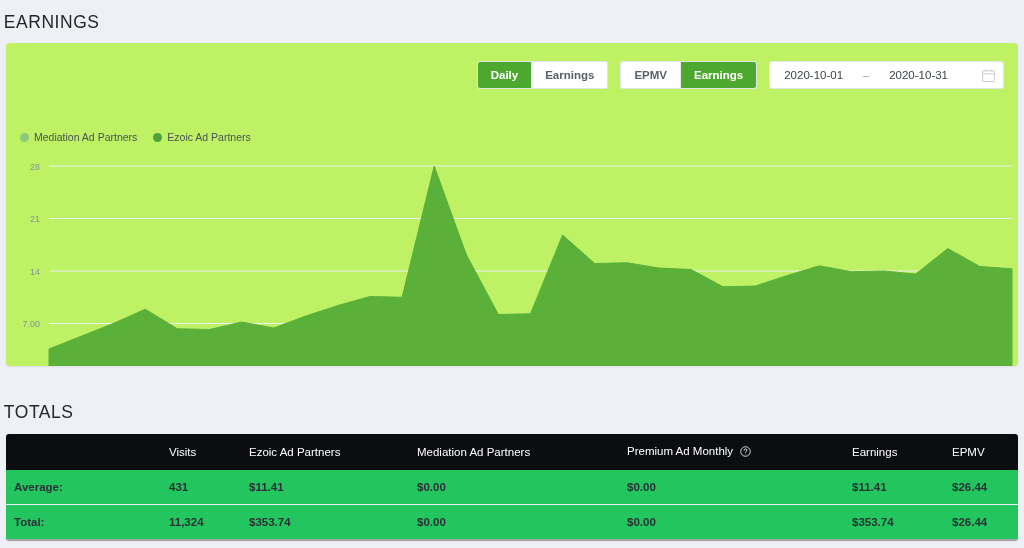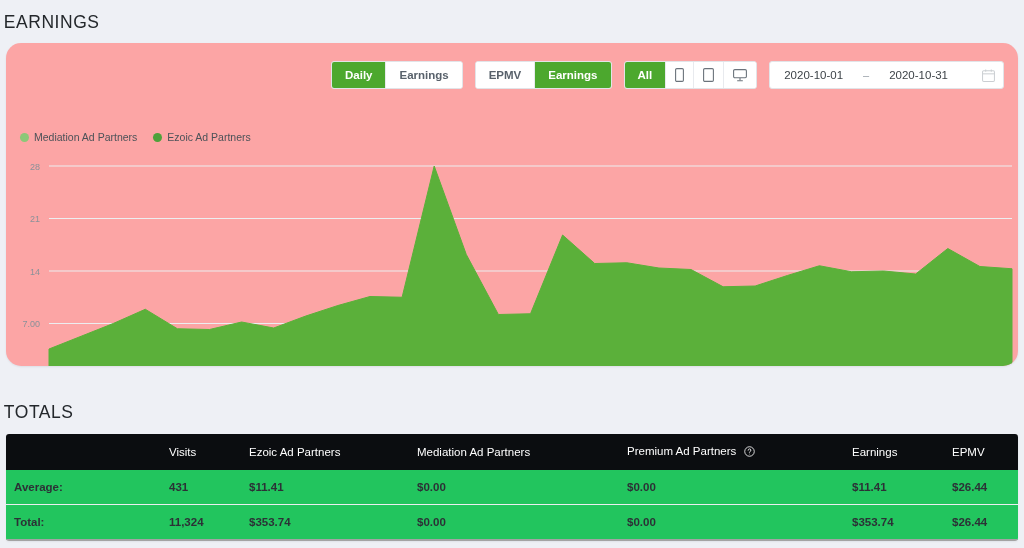--- a/index.html
+++ b/index.html
@@ -36,22 +36,22 @@
   #earnings-title { position: absolute; left: 2px; top: 3px; }
   #totals-title   { position: absolute; left: 2px; top: 393px; }
 
   
   .chart-card {
     position: absolute;
     left: 6px;
     top: 43px;
     width: 1012px;
     height: 323px;
-    background: #fca5a5;
-    border-radius: 15px;
+    background: #bef264;
+    border-radius: 4px;
     box-shadow: 0 1px 2px rgba(20,30,50,0.08);
     overflow: hidden;
   }
 
   
   .toolbar {
     position: absolute;
     right: 14px;
     top: 18px;
     display: flex;
@@ -194,46 +194,20 @@
       <div class="btn-group">
         <button class="btn active">Daily</button>
         <button class="btn">Earnings</button>
       </div>
 
       <div class="btn-group">
         <button class="btn">EPMV</button>
         <button class="btn active">Earnings</button>
       </div>
 
-      <div class="btn-group">
-        <button class="btn active">All</button>
-        <button class="btn icon-btn">
-          <span>
-            <svg width="9" height="14" viewBox="0 0 9 14" fill="none" stroke="#6b737b" stroke-width="1.1">
-              <rect x="0.6" y="0.6" width="7.8" height="12.8" rx="1.2"></rect>
-            </svg>
-          </span>
-        </button>
-        <button class="btn icon-btn">
-          <span>
-            <svg width="11" height="14" viewBox="0 0 11 14" fill="none" stroke="#6b737b" stroke-width="1.1">
-              <rect x="0.6" y="0.6" width="9.8" height="12.8" rx="1.2"></rect>
-            </svg>
-          </span>
-        </button>
-        <button class="btn icon-btn">
-          <span>
-            <svg width="14" height="13" viewBox="0 0 14 13" fill="none" stroke="#6b737b" stroke-width="1.1">
-              <rect x="0.6" y="0.6" width="12.8" height="8.2" rx="1.2"></rect>
-              <line x1="7" y1="9" x2="7" y2="11.2"></line>
-              <line x1="4.2" y1="11.8" x2="9.8" y2="11.8"></line>
-            </svg>
-          </span>
-        </button>
-      </div>
 
       <div class="date-range">
         <span class="dval">2020-10-01</span>
         <span class="dsep">–</span>
         <span class="dval">2020-10-31</span>
         <span class="cal-ic">
           <svg width="13" height="13" viewBox="0 0 14 14" fill="none" stroke="#8d959d" stroke-width="1.1">
             <rect x="0.6" y="2.0" width="12.8" height="11.4" rx="1.2"></rect>
             <line x1="0.6" y1="5.2" x2="13.4" y2="5.2"></line>
             <line x1="4" y1="0.6" x2="4" y2="3"></line>
@@ -306,21 +280,21 @@
 
   <div class="table-wrap">
     <table class="totals">
       <thead>
         <tr>
           <th class="c-label"></th>
           <th class="c-visits">Visits</th>
           <th class="c-ezoic">Ezoic Ad Partners</th>
           <th class="c-mediation">Mediation Ad Partners</th>
           <th class="c-premium">
-            <span>Premium Ad Partners</span>
+            <span>Premium Ad Monthly</span>
             <span class="help-ic">
               <svg width="11" height="11" viewBox="0 0 12 12" fill="none" stroke="#ffffff" stroke-width="0.9">
                 <circle cx="6" cy="6" r="5.2"></circle>
                 <path d="M4.5 4.6a1.5 1.5 0 1 1 1.9 1.5c-.4.15-.5.45-.5.8" stroke-linecap="round"></path>
                 <circle cx="5.95" cy="8.7" r="0.45" fill="#ffffff" stroke="none"></circle>
               </svg>
             </span>
           </th>
           <th class="c-earnings">Earnings</th>
           <th class="c-epmv">EPMV</th>

